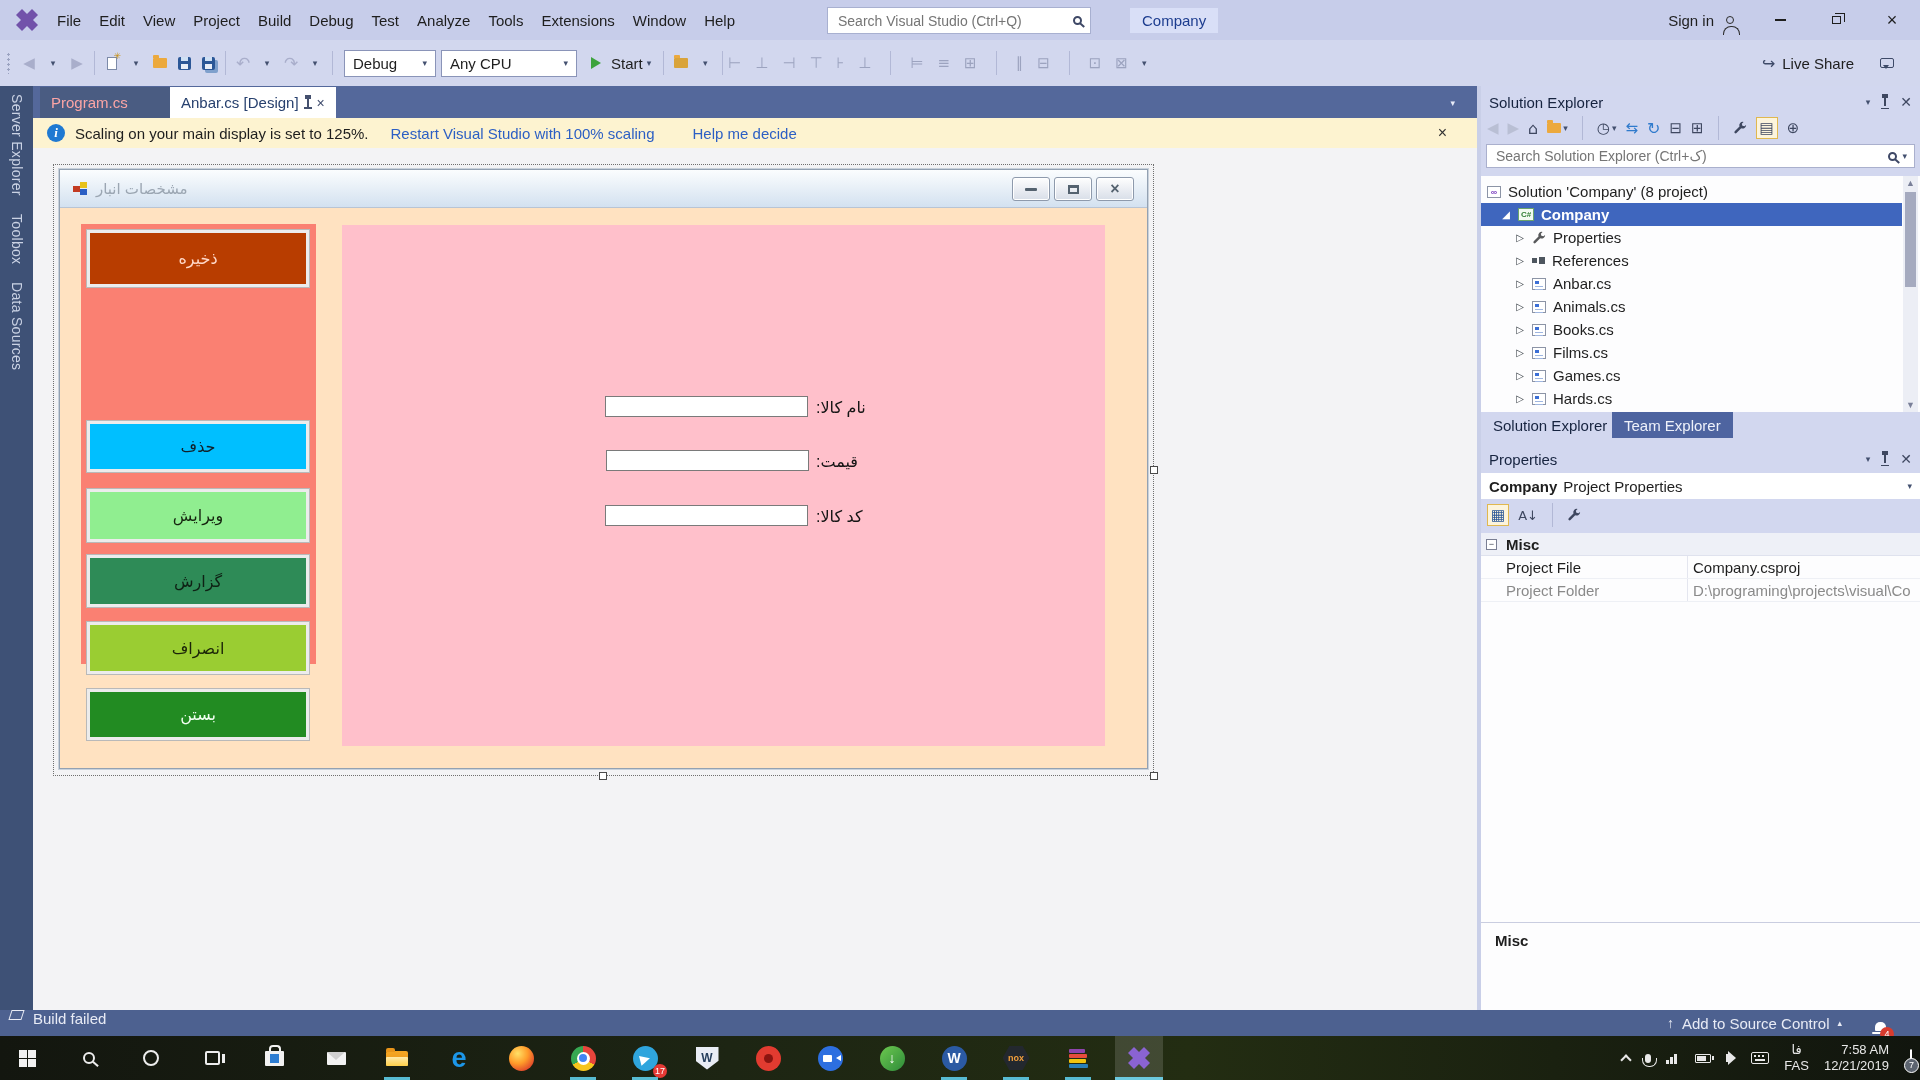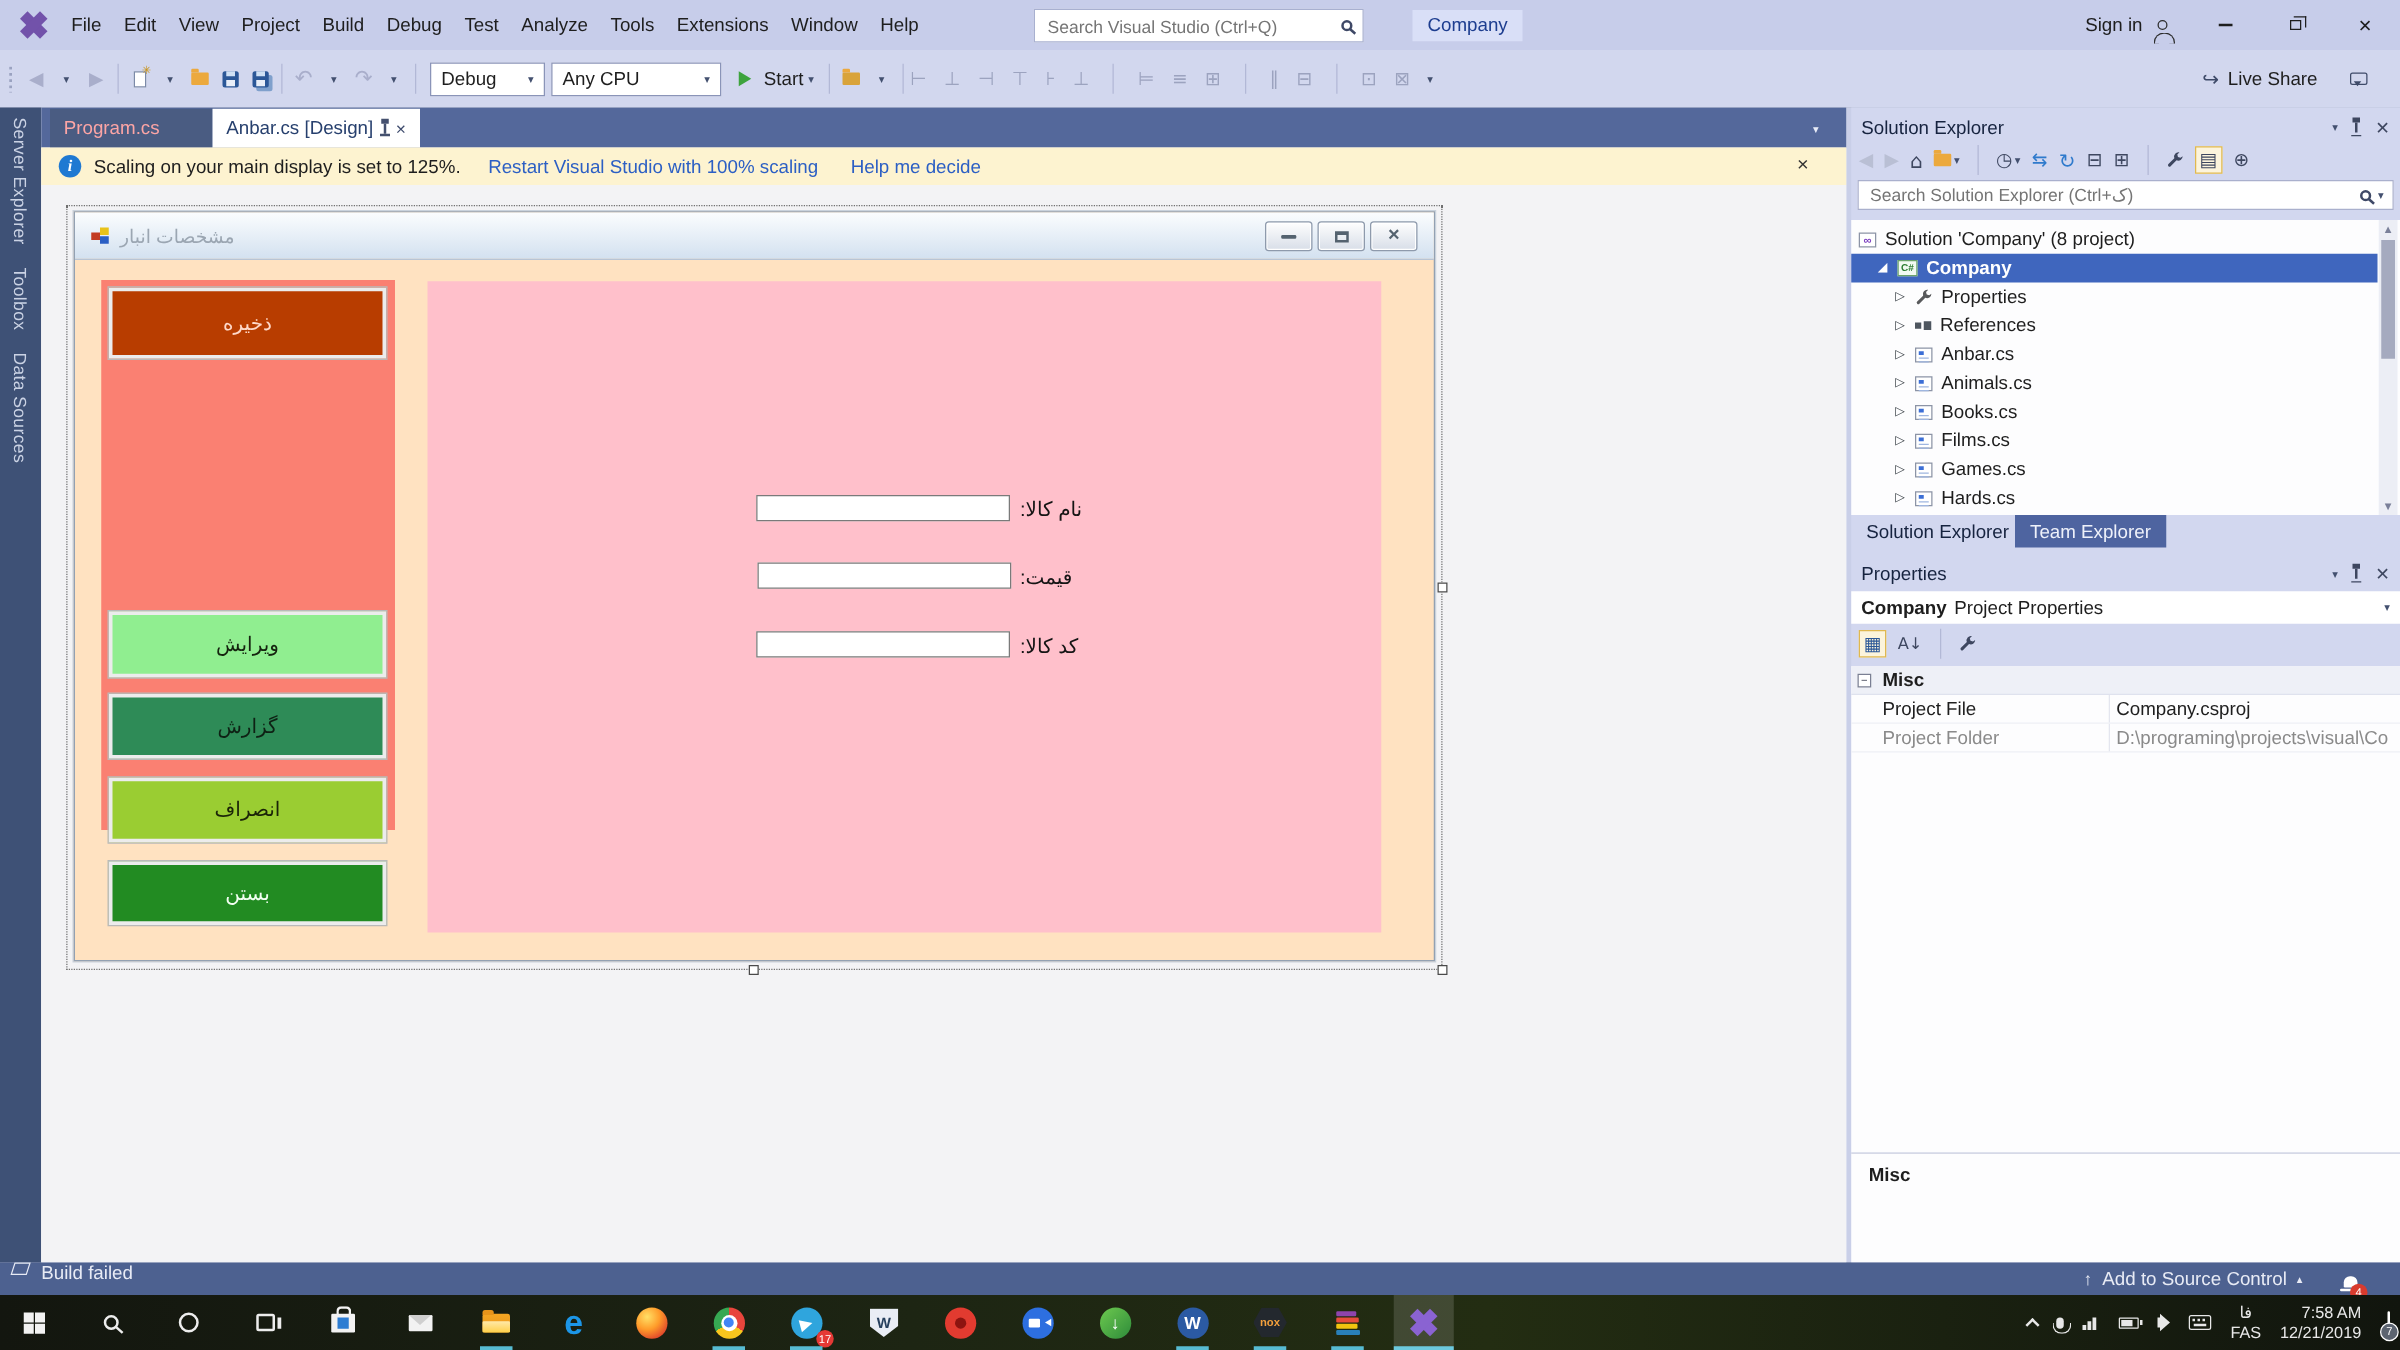--- a/index.html
+++ b/index.html
@@ -320,21 +320,21 @@
           <span>Anbar.cs [Design]</span>
           <span class="tabpin"></span>
           <span style="color:#3e4b6d;font-size:14px">×</span>
         </div>
         <span class="ab caret" style="right:22px;top:12px;color:#e8ecf8">▾</span>
       </div>
       <div id="infobar" class="ab">
         <span class="info">i</span>
         <span>Scaling on your main display is set to 125%.</span>
         <span class="blink" style="margin-left:12px">Restart Visual Studio with 100% scaling</span>
-        <span class="blink" style="margin-left:16px">Help me decide</span>
+        <span class="blink" style="margin-left:28px">Help me decide</span>
         <span class="ab" style="right:30px;color:#333;font-size:16px">×</span>
       </div>
 
       <div id="designer" class="ab">
         <div id="sel-outline" class="ab"></div>
         <span class="handle ab" style="left:1117px;top:318px"></span>
         <span class="handle ab" style="left:566px;top:624px"></span>
         <span class="handle ab" style="left:1117px;top:624px"></span>
 
         <div id="dform" class="ab">
@@ -348,20 +348,23 @@
               <span class="fwb">
                   <i class="fwb-max"></i>
                 </span>
               <span class="fwb fwb-x">×</span>
             </span>
           </div>
 
           <div id="panel-left" class="ab" style="background:#FA8072">
             <div class="fbtn" style="top:6px;height:57px;background:#B83D00;color:#FFD9C9" dir="rtl">
                 <span>ذخیره</span>
+              </div>
+            <div class="fbtn" style="top:197px;height:51px;background:#00BFFF;color:#102029" dir="rtl">
+                <span>حذف</span>
               </div>
             <div class="fbtn" style="top:265px;height:53px;background:#90EE90;color:#15240F" dir="rtl">
                 <span>ویرایش</span>
               </div>
             <div class="fbtn" style="top:331px;height:52px;background:#2E8B57;color:#0E2114" dir="rtl">
                 <span>گزارش</span>
               </div>
             <div class="fbtn" style="top:398px;height:52px;background:#9ACD32;color:#1B2408" dir="rtl">
                 <span>انصراف</span>
               </div>

